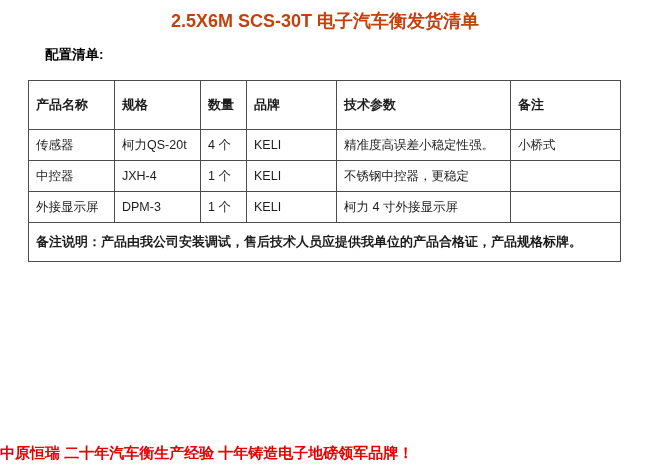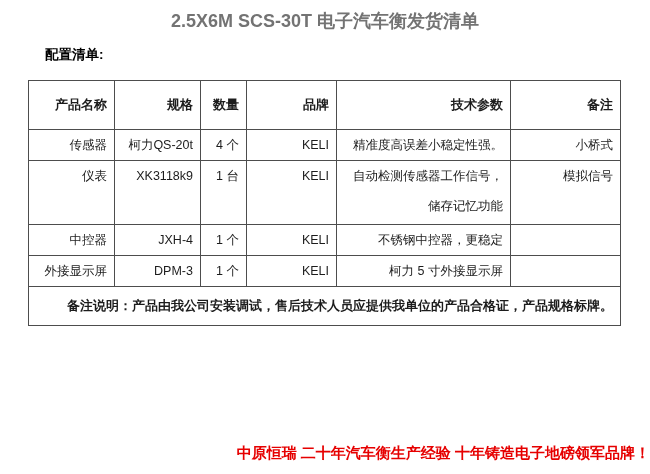--- a/index.html
+++ b/index.html
@@ -12,37 +12,37 @@
     width:650px;height:474px;
     font-family:"Liberation Sans","DejaVu Sans",sans-serif;
     color:var(--ink);
     overflow:hidden;
   }
   .page{position:relative;width:650px;height:474px;background:#fff;}
   .doc-title{
     margin:0;padding-top:9px;
     text-align:center;
     font-size:18px;font-weight:bold;
-    color:#737373;
+    color:#c2410c;
   }
   .section-label{
     margin:13px 0 0 25px;
     font-size:13.5px;font-weight:bold;
     color:#000;
     padding-left:20px;
   }
   table.config{
     position:absolute;left:28px;top:80px;
     width:592px;
     border-collapse:collapse;table-layout:fixed;
   }
   table.config th,
   table.config td{
     border:1px solid var(--border);
-    text-align:right;
+    text-align:left;
     overflow:hidden;
     word-break:break-all;
   }
   table.config th{
     height:48px;
     padding:0 7px;
     vertical-align:middle;
     font-size:13px;font-weight:bold;
   }
   table.config td{
@@ -59,21 +59,21 @@
   tr.r6{height:31px;}
   tr.footnote-row{height:39px;margin-left:48px;}
   tr.footnote-row td{
     vertical-align:middle;
     font-size:13px;font-weight:bold;
     line-height:16px;
     white-space:nowrap;
   }
   .slogan{
     position:absolute;left:0;right:0;top:444px;
-    text-align:right;
+    text-align:left;
     font-size:15px;font-weight:bold;
     color:var(--red);
   }
 </style>
 </head>
 <body>
 
 <div class="page">
 
   <h1 class="doc-title">2.5X6M SCS-30T 电子汽车衡发货清单</h1>
@@ -101,42 +101,34 @@
     </thead>
     <tbody>
       <tr class="r2">
         <td>传感器</td>
         <td>柯力QS-20t</td>
         <td>4 个</td>
         <td>KELI</td>
         <td>精准度高误差小稳定性强。</td>
         <td>小桥式</td>
       </tr>
-      <tr class="r3">
-        <td>仪表</td>
-        <td>XK3118k9</td>
-        <td>1 台</td>
-        <td>KELI</td>
-        <td>自动检测传感器工作信号，储存记忆功能</td>
-        <td>模拟信号</td>
-      </tr>
       <tr class="r4">
         <td>中控器</td>
         <td>JXH-4</td>
         <td>1 个</td>
         <td>KELI</td>
         <td>不锈钢中控器，更稳定</td>
         <td></td>
       </tr>
       <tr class="r5">
         <td>外接显示屏</td>
         <td>DPM-3</td>
         <td>1 个</td>
         <td>KELI</td>
-        <td>柯力 5 寸外接显示屏</td>
+        <td>柯力 4 寸外接显示屏</td>
         <td></td>
       </tr>
       <tr class="footnote-row">
         <td colspan="6">备注说明：产品由我公司安装调试，售后技术人员应提供我单位的产品合格证，产品规格标牌。</td>
       </tr>
     </tbody>
   </table>
 
   <div class="slogan">中原恒瑞 二十年汽车衡生产经验 十年铸造电子地磅领军品牌！</div>
 

